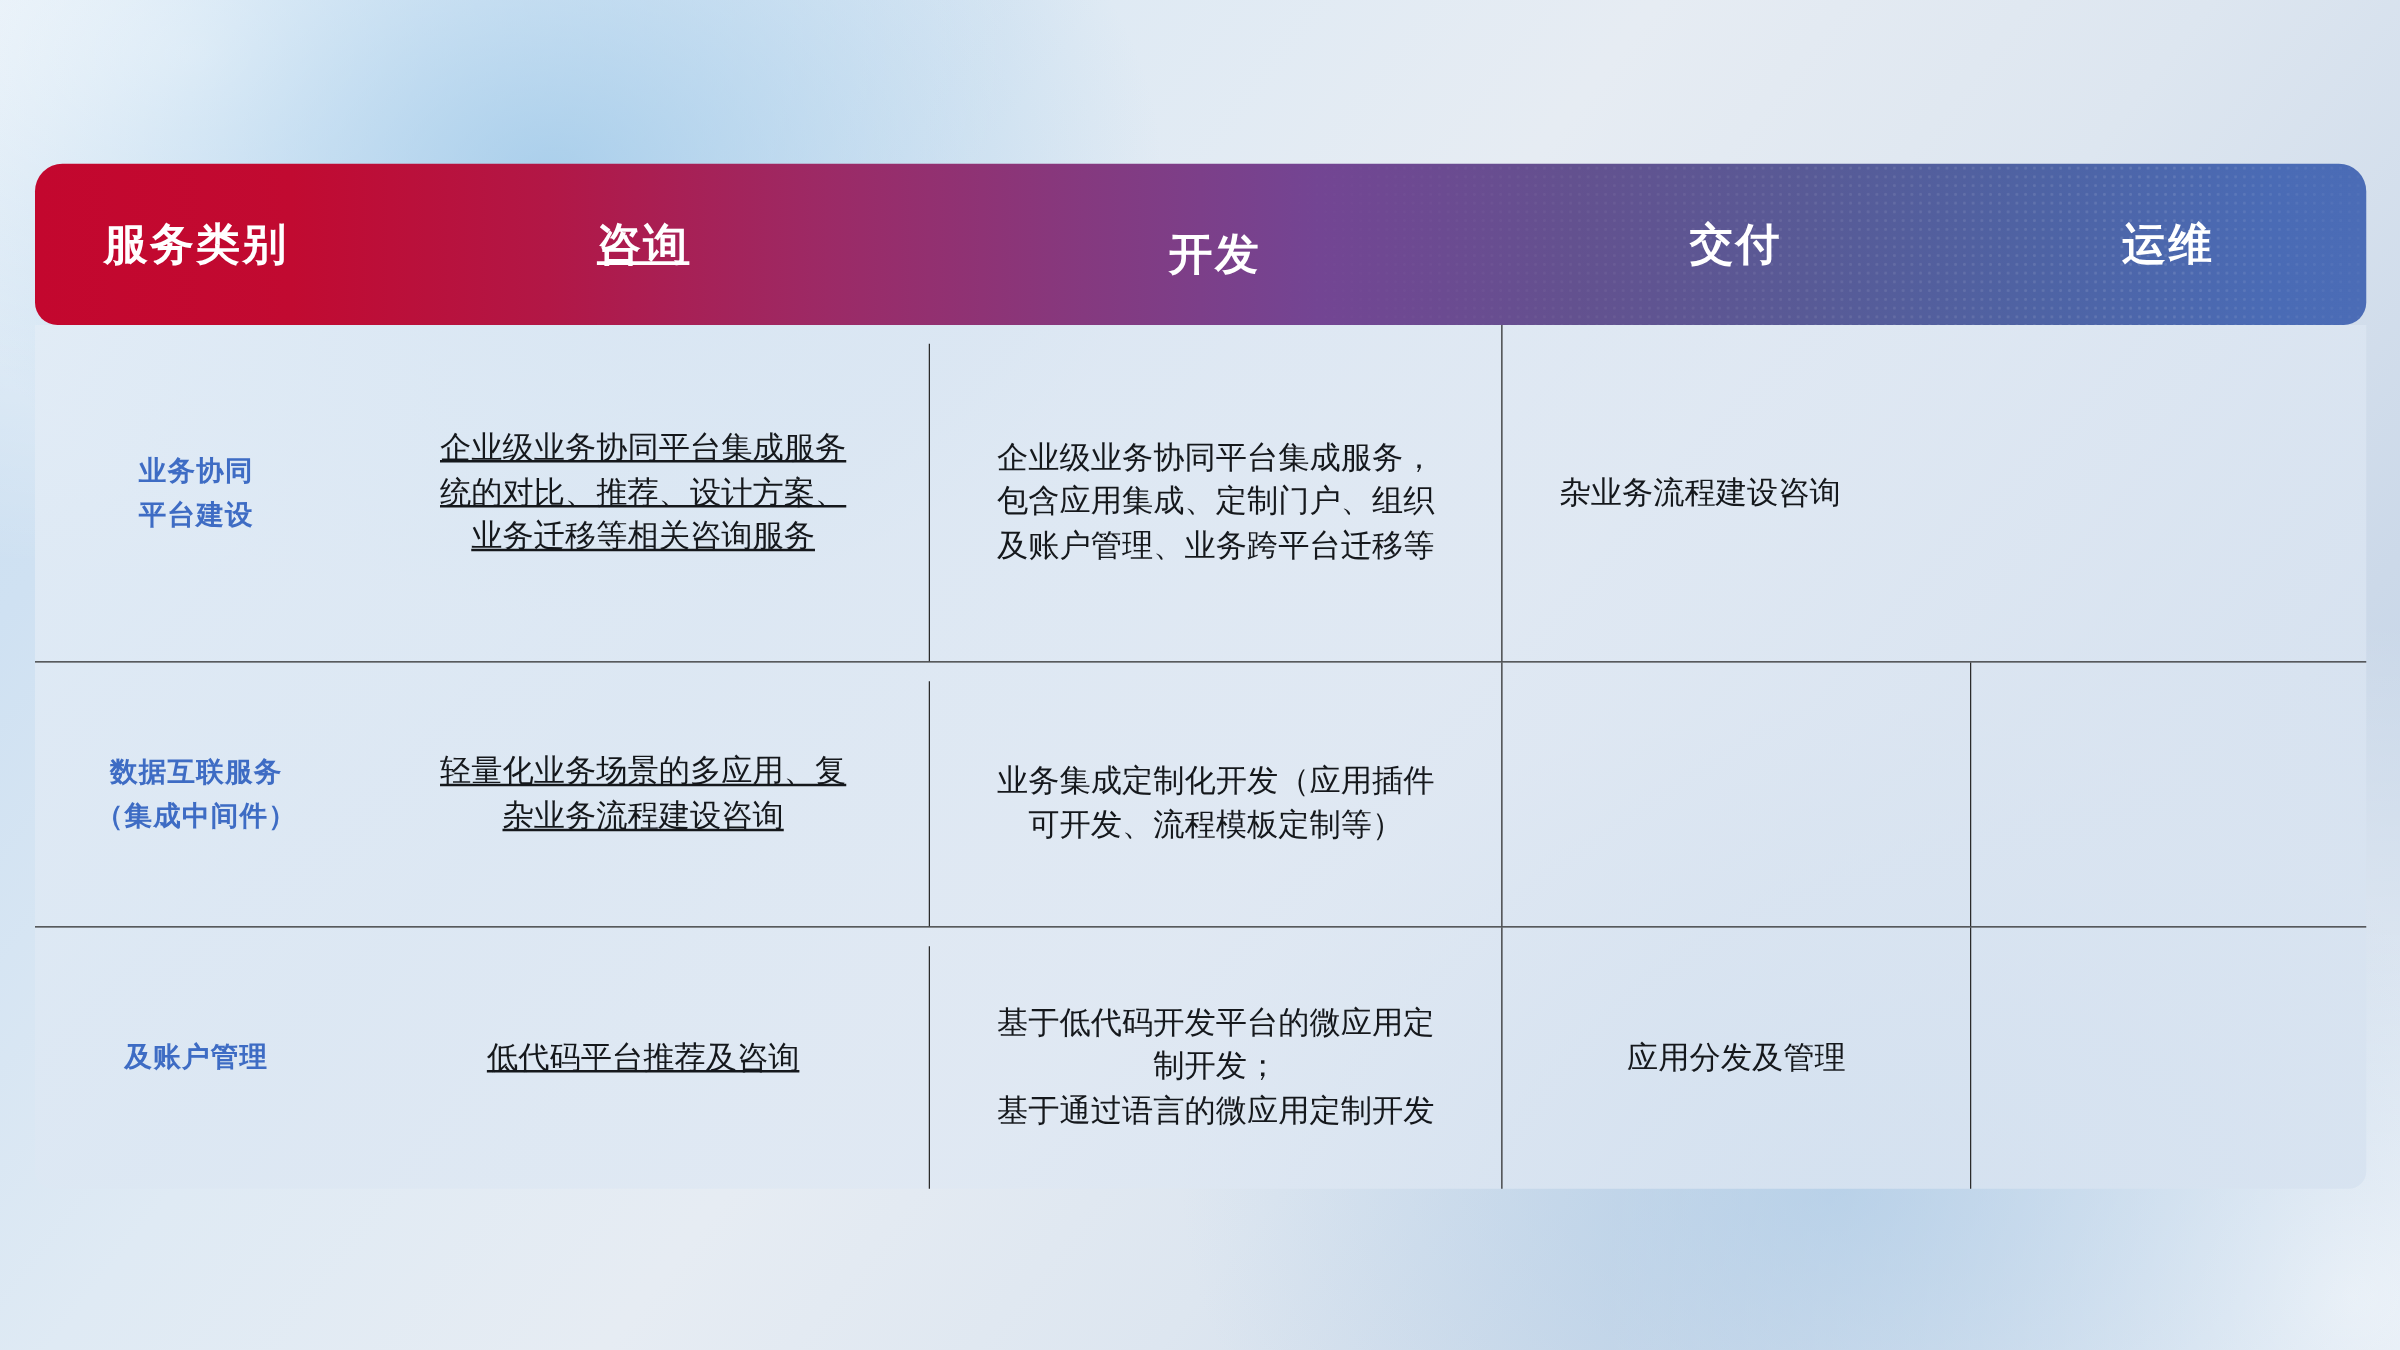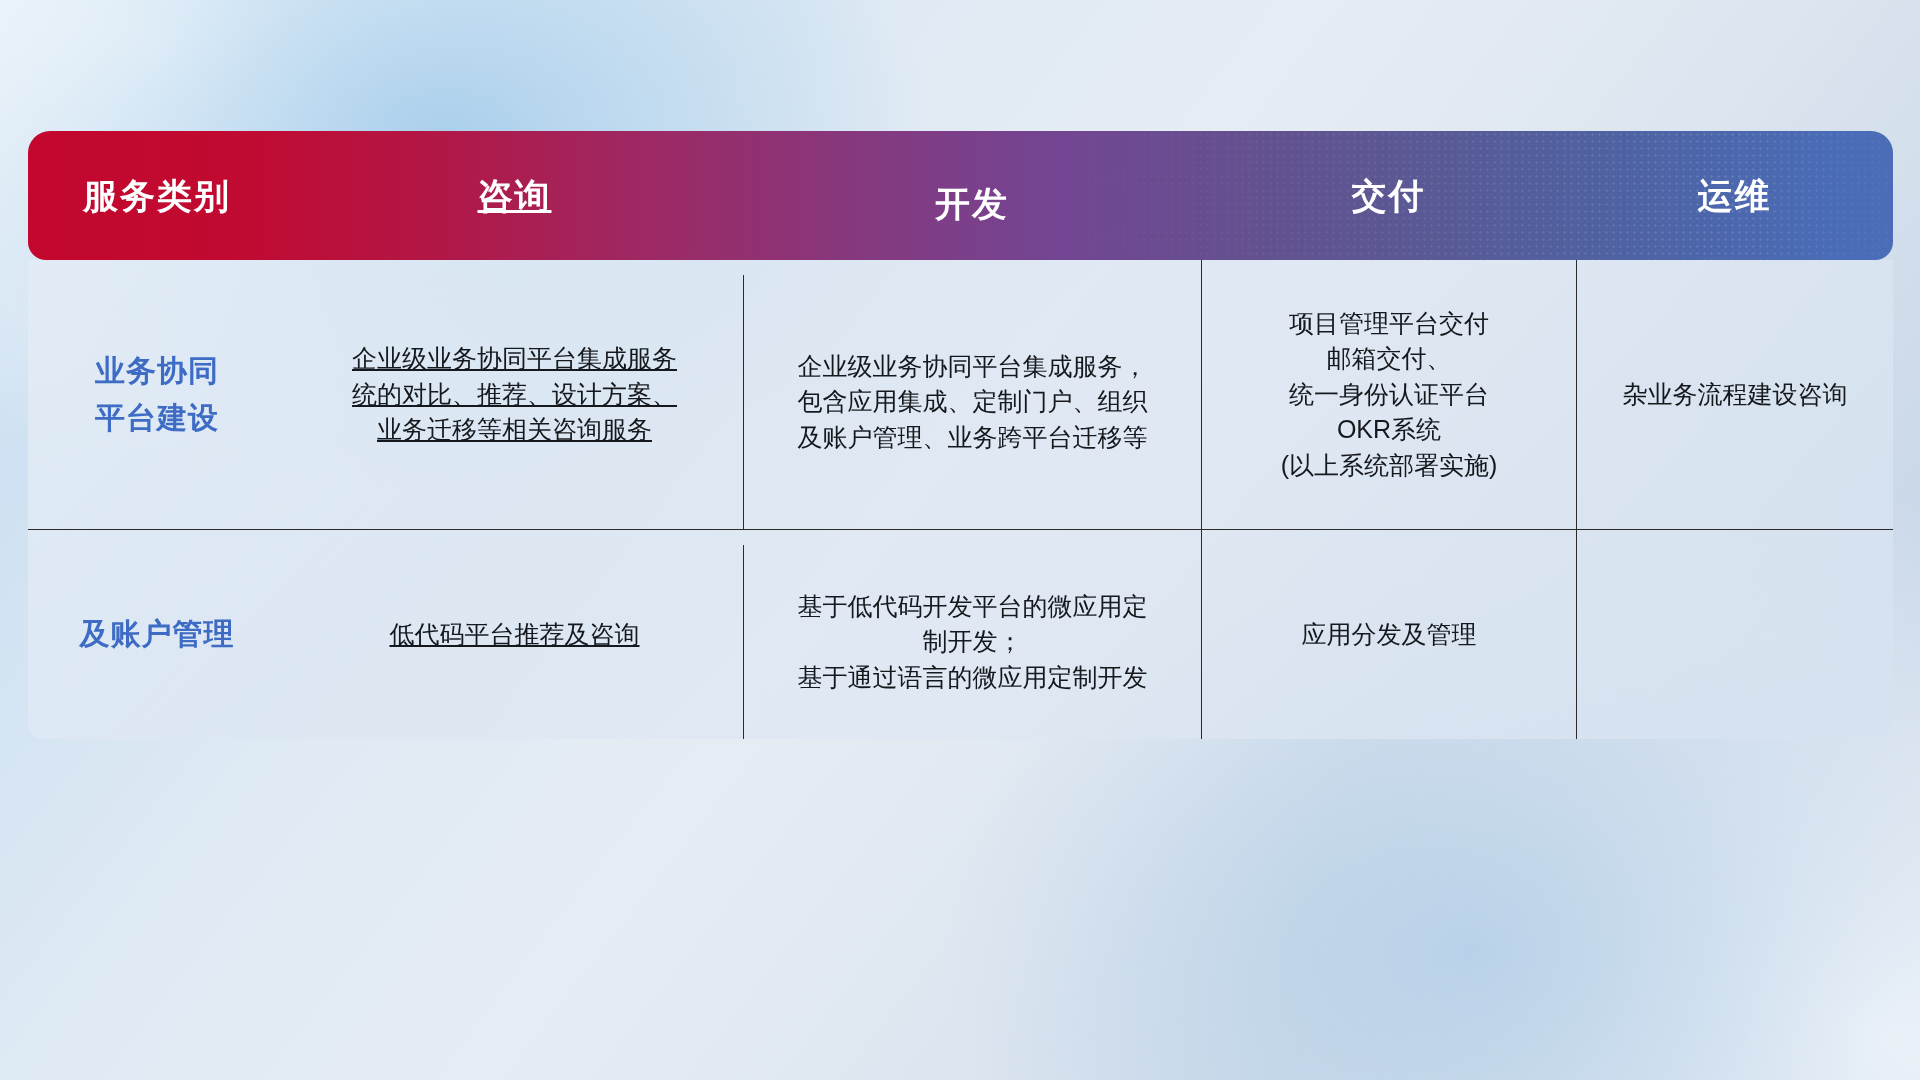--- a/index.html
+++ b/index.html
@@ -126,21 +126,21 @@
     white-space: pre-line;
   }
   .tcell + .tcell { border-left: 1.5px solid #2b2b2b; }
   
   .tcell.col-label { border-left: none; }
   .tcell.col-consult { border-left: none; }
 
   .row-label {
     color: #3e6cc4;
     font-weight: bold;
-    font-size: 30px;
+    font-size: 22px;
     line-height: 1.55;
     letter-spacing: 1px;
     white-space: pre-line;
   }
 
   
   .col-label   { width: 258px; }
   .col-consult { width: 457px; text-decoration: underline; }
   .col-dev     { width: 458px; margin-top: 15px; }
   .col-deliver { width: 375px; }
@@ -171,28 +171,33 @@
 
       <div class="trow r1">
         <div class="tcell col-label"><span class="row-label">业务协同
 平台建设</span></div>
         <div class="tcell col-consult">企业级业务协同平台集成服务
 统的对比、推荐、设计方案、
 业务迁移等相关咨询服务</div>
         <div class="tcell col-dev">企业级业务协同平台集成服务，
 包含应用集成、定制门户、组织
 及账户管理、业务跨平台迁移等</div>
-        <div class="tcell col-deliver">项目管理平台交付
-邮箱交付、
-统一身份认证平台
-OKR系统
-(以上系统部署实施)</div>
         <div class="tcell col-ops">杂业务流程建设咨询</div>
       </div>
 
+      <div class="trow r2">
+        <div class="tcell col-label"><span class="row-label">数据互联服务
+（集成中间件）</span></div>
+        <div class="tcell col-consult">轻量化业务场景的多应用、复
+杂业务流程建设咨询</div>
+        <div class="tcell col-dev">业务集成定制化开发（应用插件
+可开发、流程模板定制等）</div>
+        <div class="tcell col-deliver"></div>
+        <div class="tcell col-ops"></div>
+      </div>
 
       <div class="trow r3">
         <div class="tcell col-label"><span class="row-label">及账户管理</span></div>
         <div class="tcell col-consult">低代码平台推荐及咨询</div>
         <div class="tcell col-dev">基于低代码开发平台的微应用定
 制开发；
 基于通过语言的微应用定制开发</div>
         <div class="tcell col-deliver">应用分发及管理</div>
         <div class="tcell col-ops"></div>
       </div>

